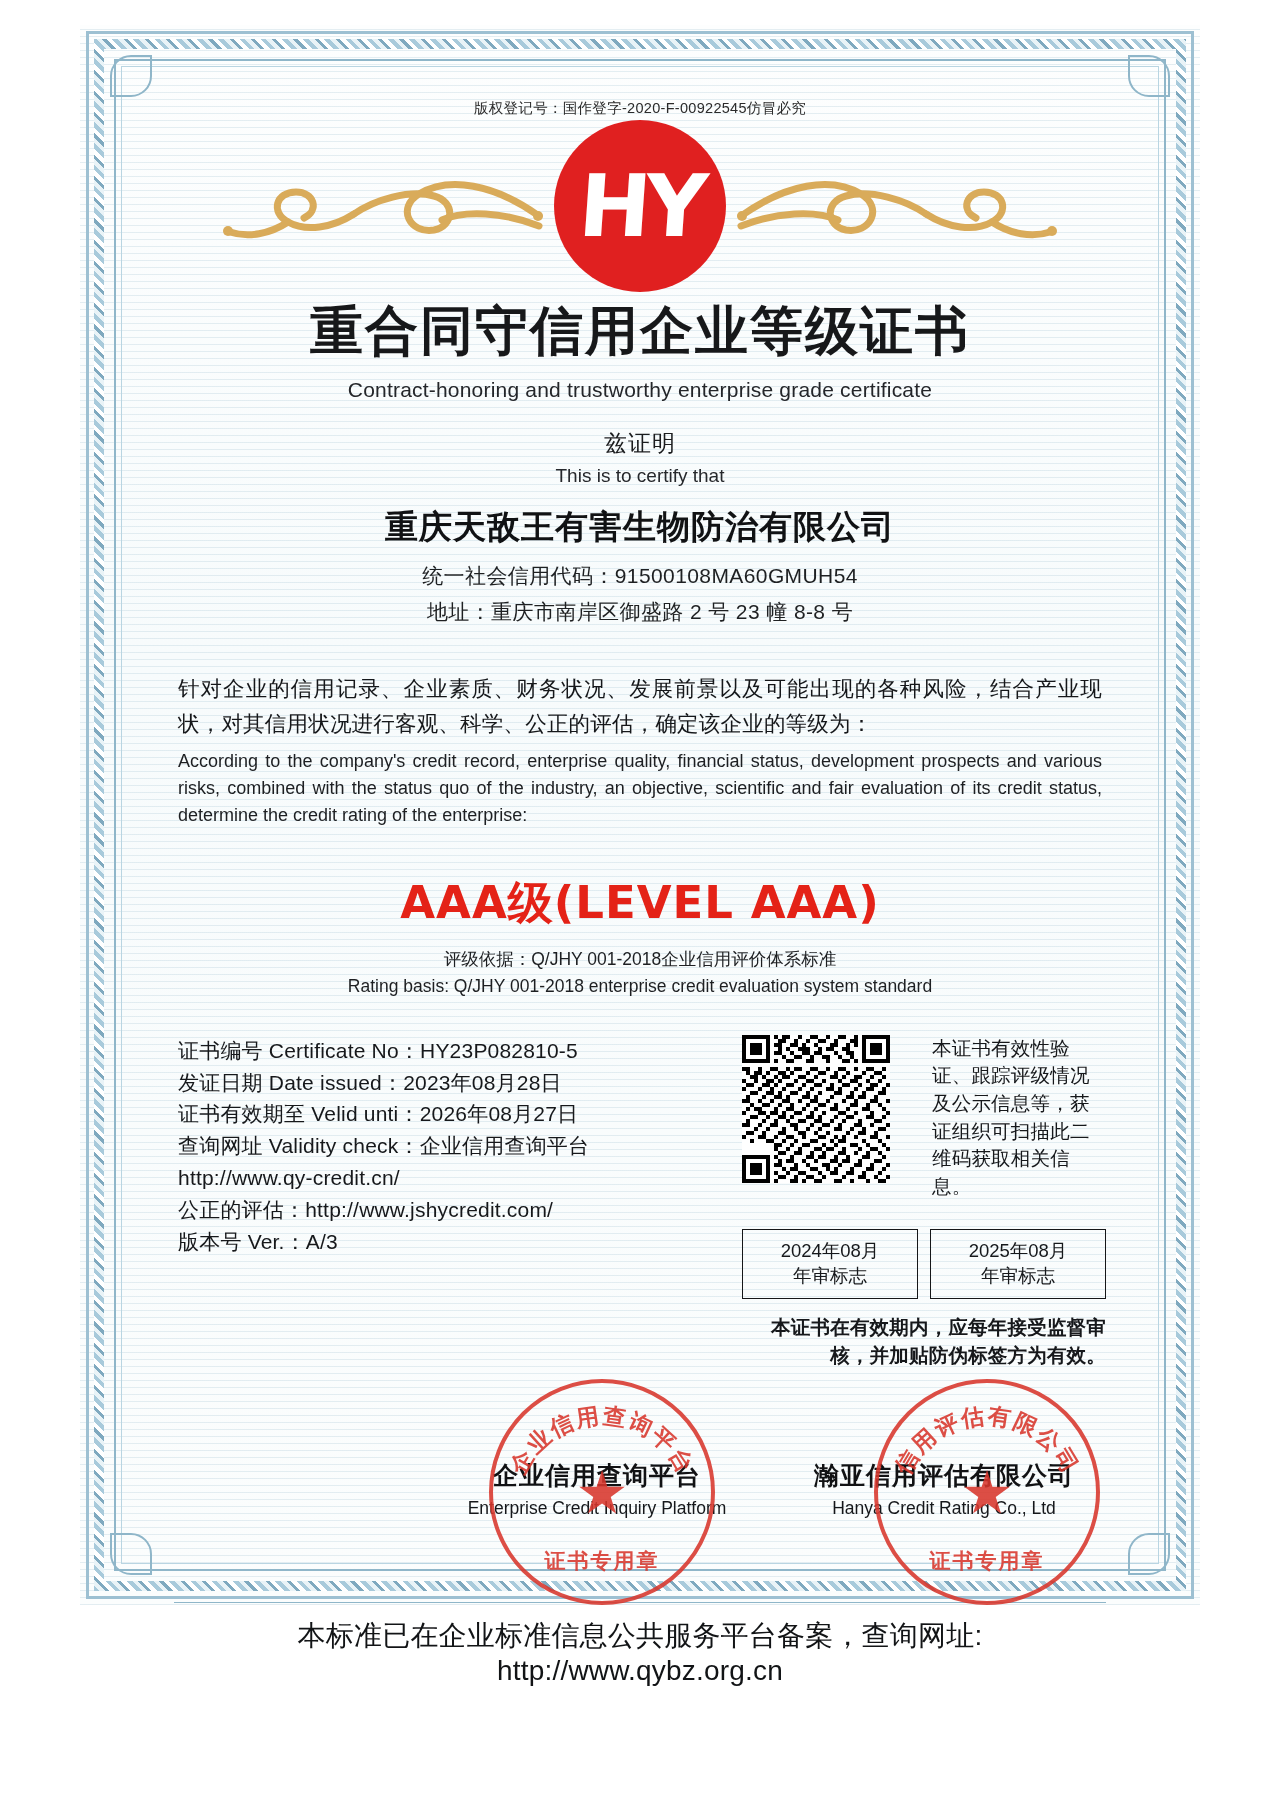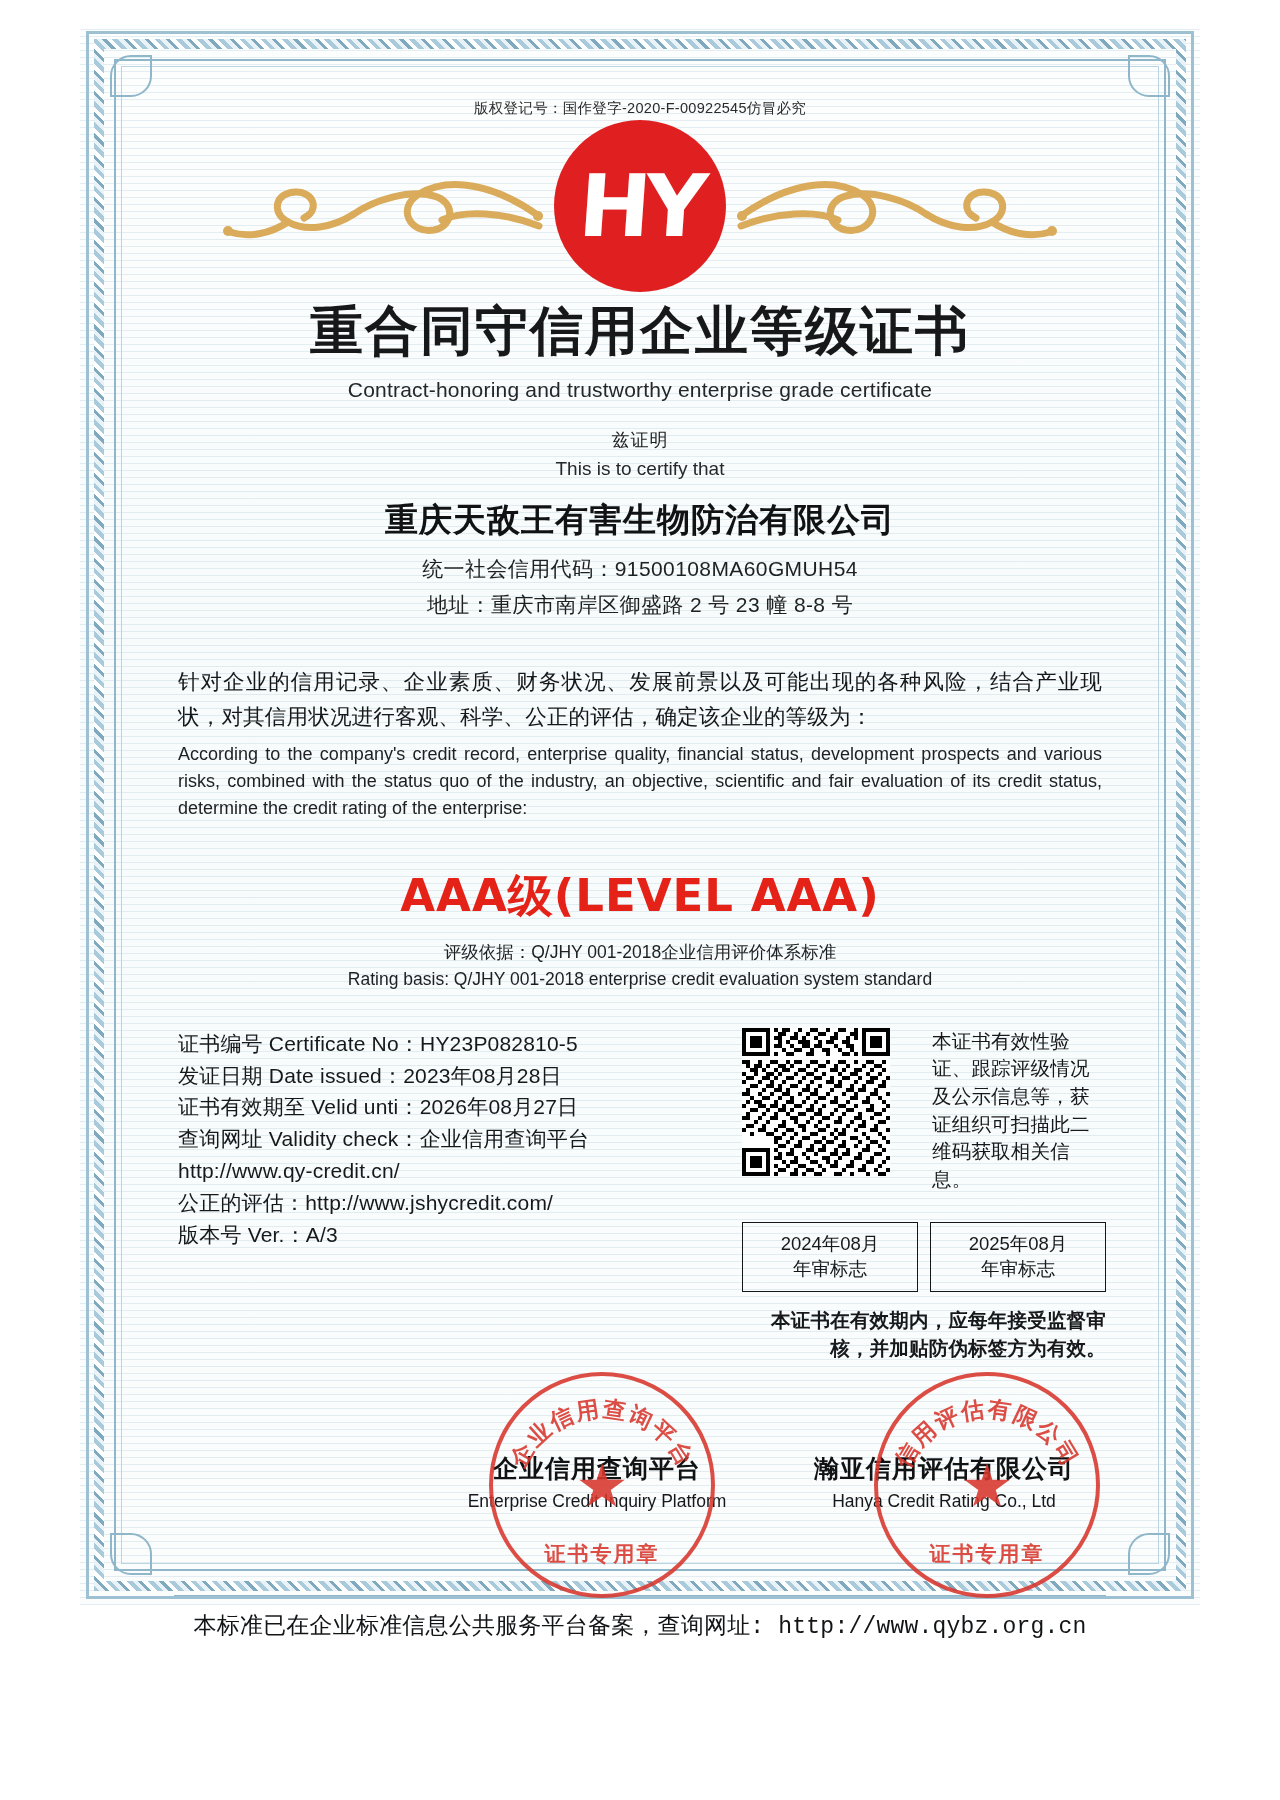--- a/index.html
+++ b/index.html
@@ -148,21 +148,21 @@
   .title-en {
     text-align: center;
     font-size: 21px;
     color: #24262a;
     margin-top: 10px;
     letter-spacing: 0.2px;
   }
 
   .certify-cn {
     text-align: center;
-    font-size: 18px;
+    font-size: 23px;
     color: #1b1c1e;
     margin-top: 26px;
     letter-spacing: 1px;
   }
   .certify-en {
     text-align: center;
     font-size: 19px;
     color: #26282c;
     margin-top: 6px;
   }
@@ -369,25 +369,24 @@
     letter-spacing: 1px;
   }
   .issuer .en {
     font-size: 17.5px;
     color: #15171a;
     margin-top: 6px;
   }
 
   .footer {
     text-align: center;
-    font-size: 23px;
+    font-size: 28px;
     color: #121416;
     margin-top: 6px;
     letter-spacing: 0.2px;
-    font-family: Liberation Mono, monospace;
   }
   .footer-rule {
     border: 0;
     border-top: 1.5px solid #8fb6c9;
     margin: 0 0 14px 0;
   }
 </style>
 </head>
 <body>
 

